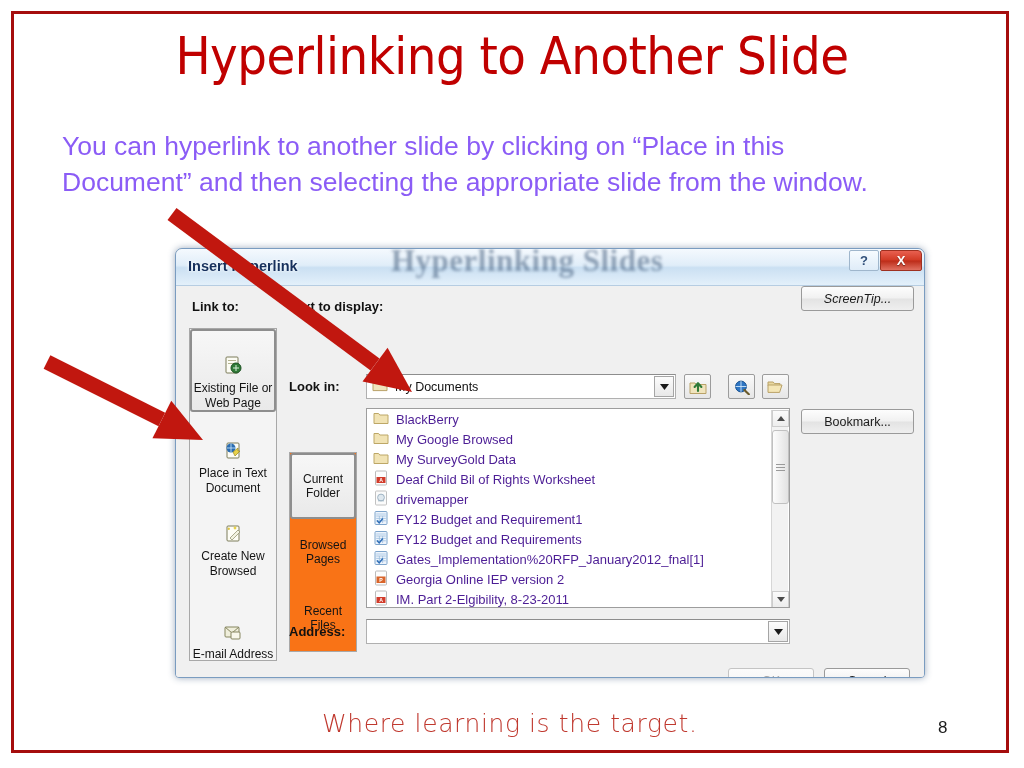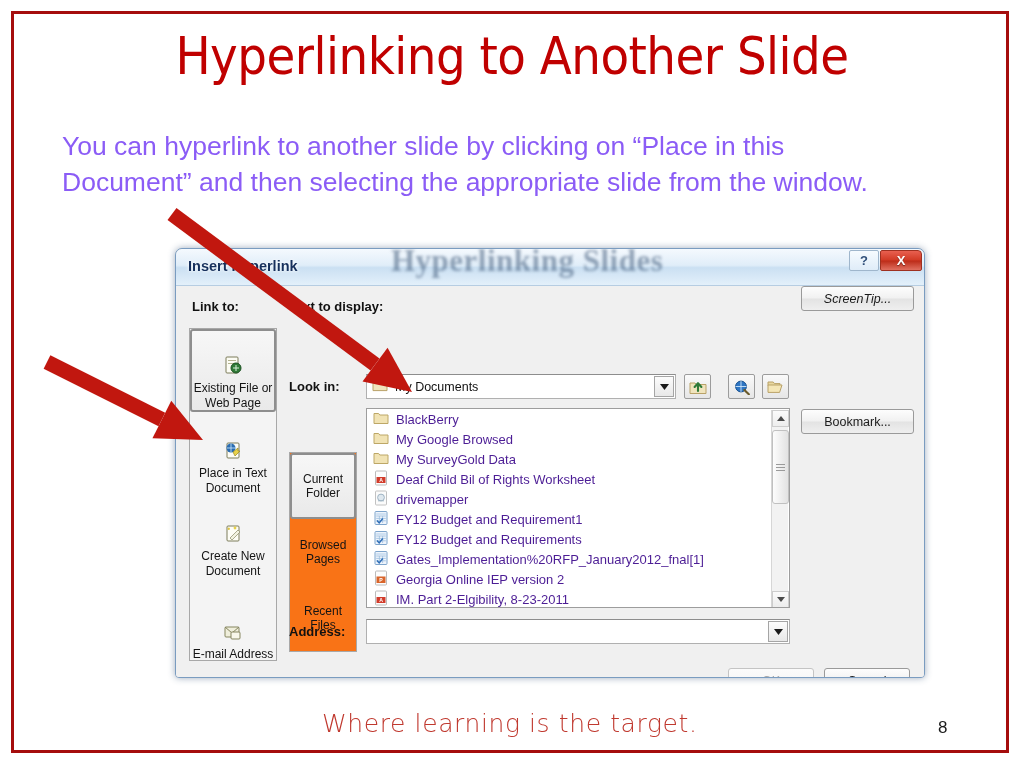--- a/index.html
+++ b/index.html
@@ -540,21 +540,21 @@
 
         <div class="side-item">
           <span class="side-ico">
             <svg width="22" height="22" viewBox="0 0 22 22">
               <rect x="5" y="3" width="12" height="15" rx="1" fill="#fdfdf6" stroke="#7c7c5a" stroke-width="1"></rect>
               <path d="M8 15 l8 -8 2 2 -8 8 z" fill="#f2f2e0" stroke="#8a8a66" stroke-width=".7"></path>
               <path d="M6 5 l1.6 1.6 M7.6 5 l-1.6 1.6" stroke="#e0c640" stroke-width="1.4"></path>
               <circle cx="13" cy="5" r="1.4" fill="#e8d24a"></circle>
             </svg>
           </span>
-          <span>Create New Document</span>
+          <span>Create New Browsed</span>
         </div>
 
         <div class="side-item">
           <span class="side-ico">
             <svg width="22" height="22" viewBox="0 0 22 22">
               <rect x="3" y="6" width="14" height="10" rx="1" fill="#efeedb" stroke="#85855f" stroke-width="1"></rect>
               <path d="M3 6 l7 6 7 -6" fill="none" stroke="#85855f" stroke-width="1"></path>
               <rect x="9" y="11" width="9" height="7" rx="1" fill="#f8f7ea" stroke="#85855f" stroke-width="1"></rect>
             </svg>
           </span>

